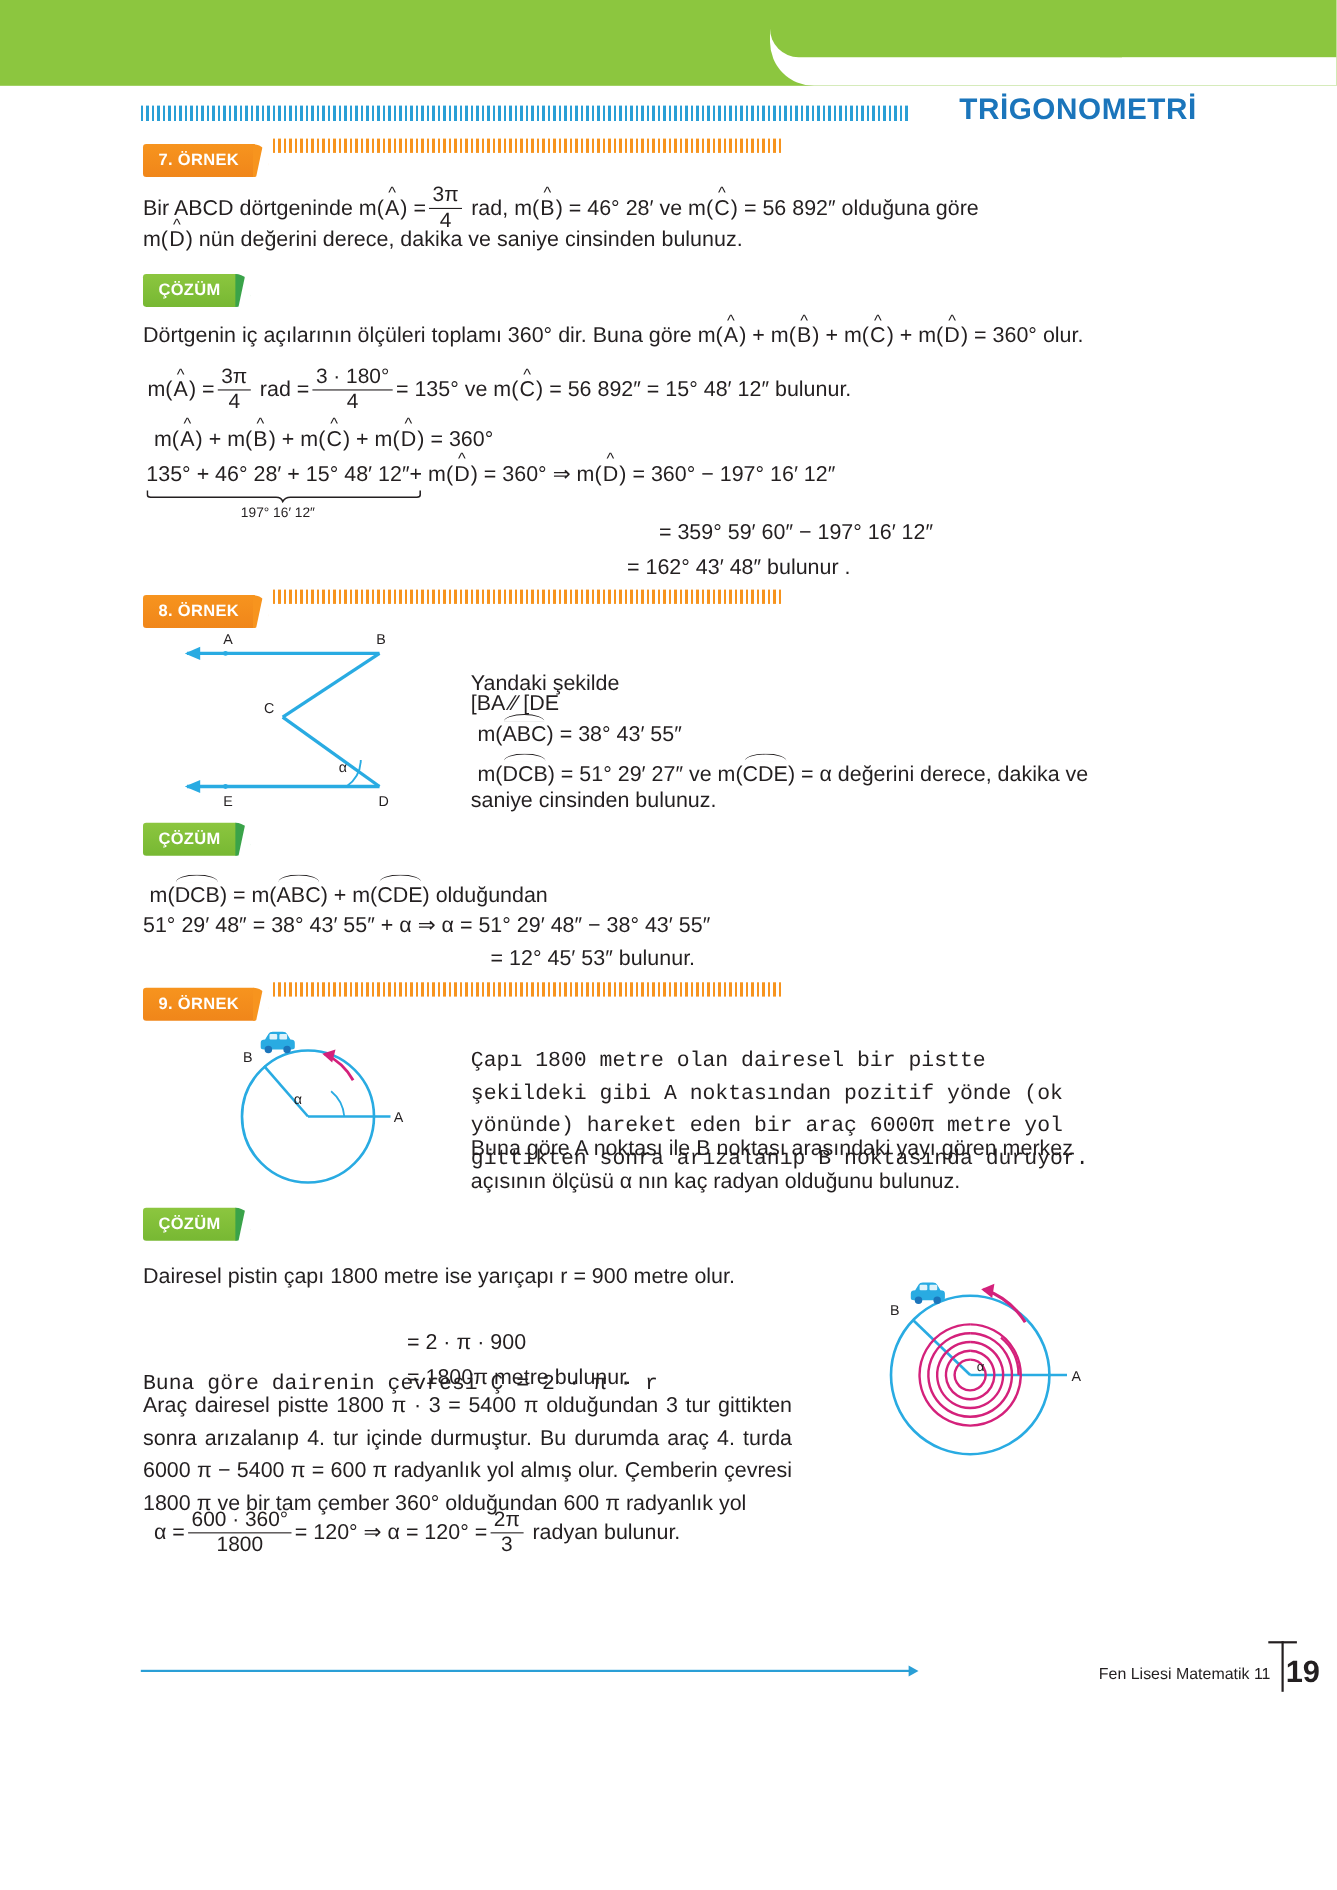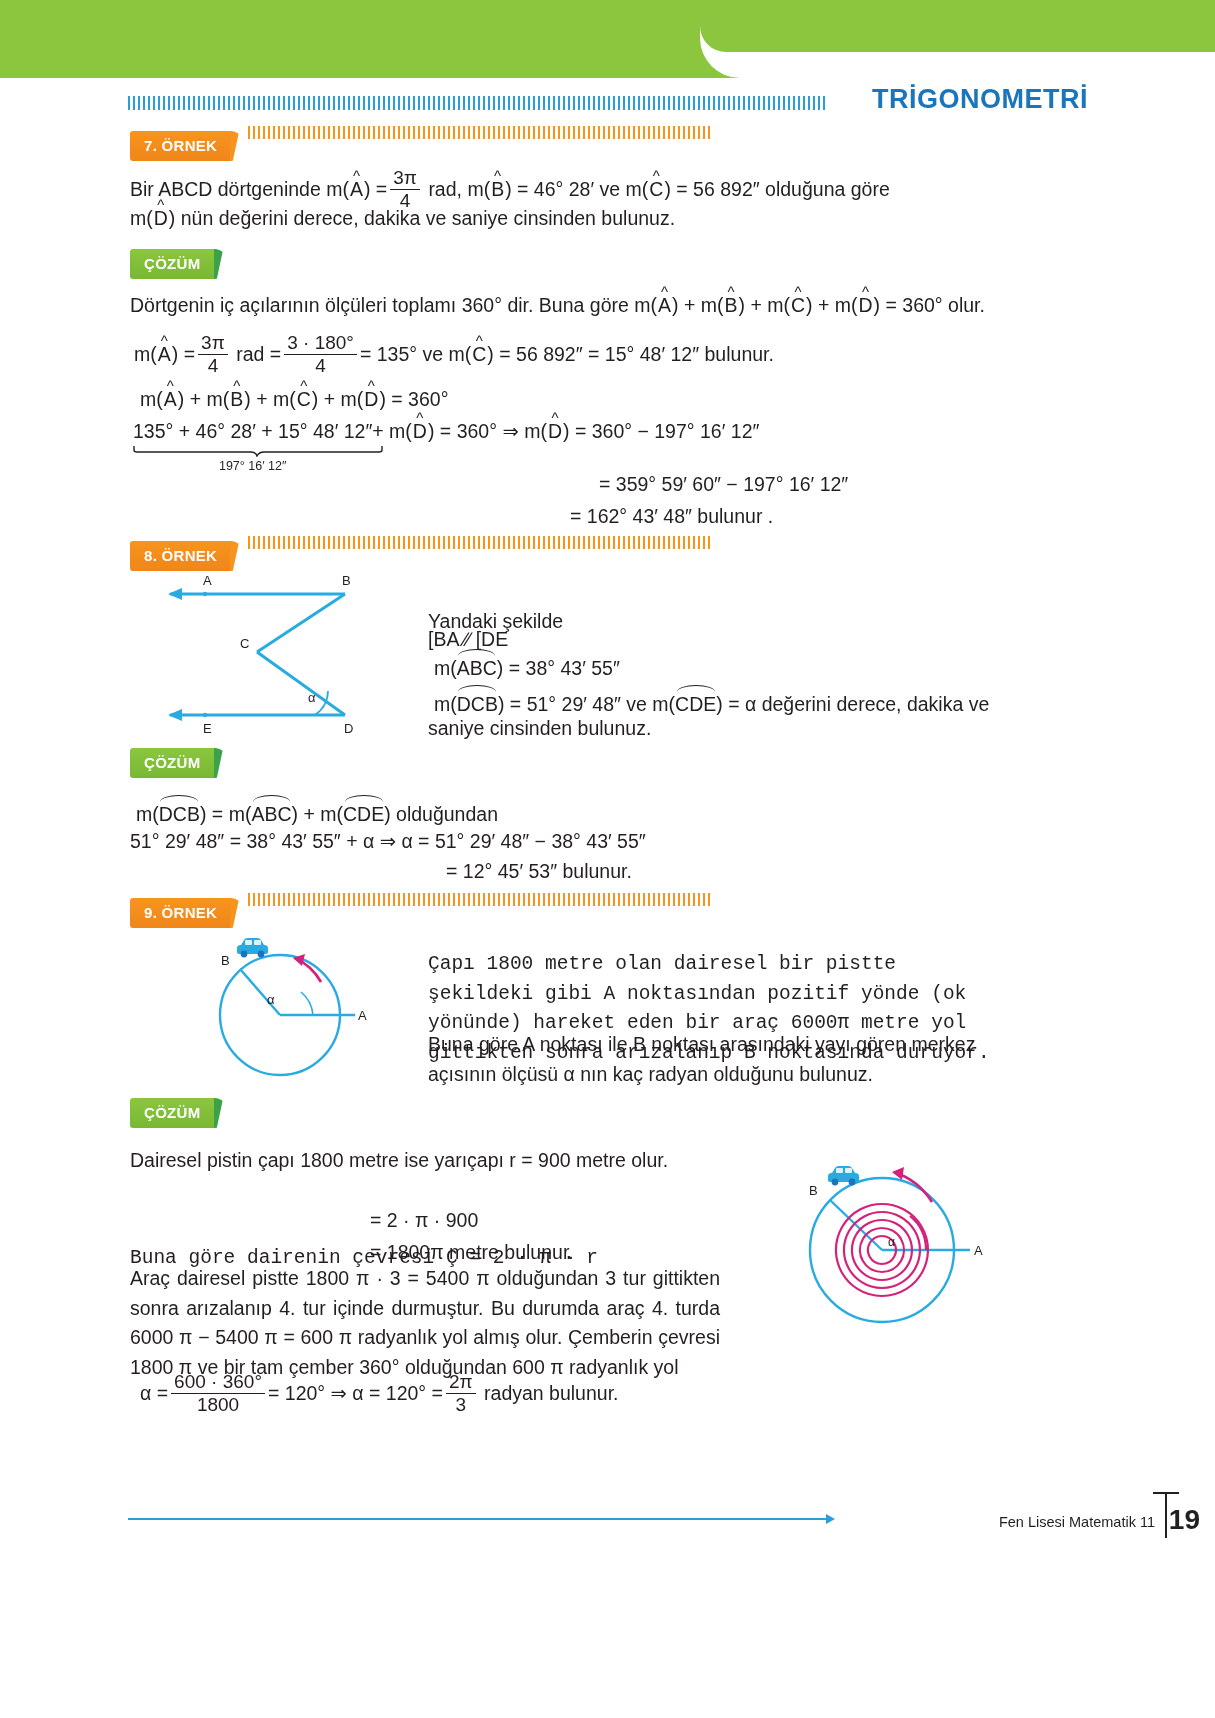--- a/index.html
+++ b/index.html
@@ -268,21 +268,21 @@
 </div>
 
 <div class="mtext" style="left:428px; top:595px;margin-top:12px;">Yandaki şekilde</div>
 <div class="mtext" style="left:428px; top:625px;">[BA ∕∕ [DE</div>
 
 <div class="mtext" style="left:434px; top:651px;">
   <span>m(</span><span class="arcname"><span class="arc"></span><span>ABC</span></span><span>) = 38° 43′ 55″</span>
 </div>
 
 <div class="mtext" style="left:434px; top:687px;">
-  <span>m(</span><span class="arcname"><span class="arc"></span><span>DCB</span></span><span>) = 51° 29′ 48″  ve  m(</span><span class="arcname"><span class="arc"></span><span>CDE</span></span><span>) = α  değerini derece, dakika ve</span>
+  <span>m(</span><span class="arcname"><span class="arc"></span><span>DCB</span></span><span>) = 51° 29′ 27″  ve  m(</span><span class="arcname"><span class="arc"></span><span>CDE</span></span><span>) = α  değerini derece, dakika ve</span>
 </div>
 <div class="mtext" style="left:428px; top:714px;">saniye cinsinden bulunuz.</div>
 
 <div class="sol-label" style="left:130px; top:748px;">
   <span>ÇÖZÜM</span>
   <span class="tailcut"></span>
   <span class="slash"></span>
 </div>
 
 <div class="mtext" style="left:136px; top:797px;">

